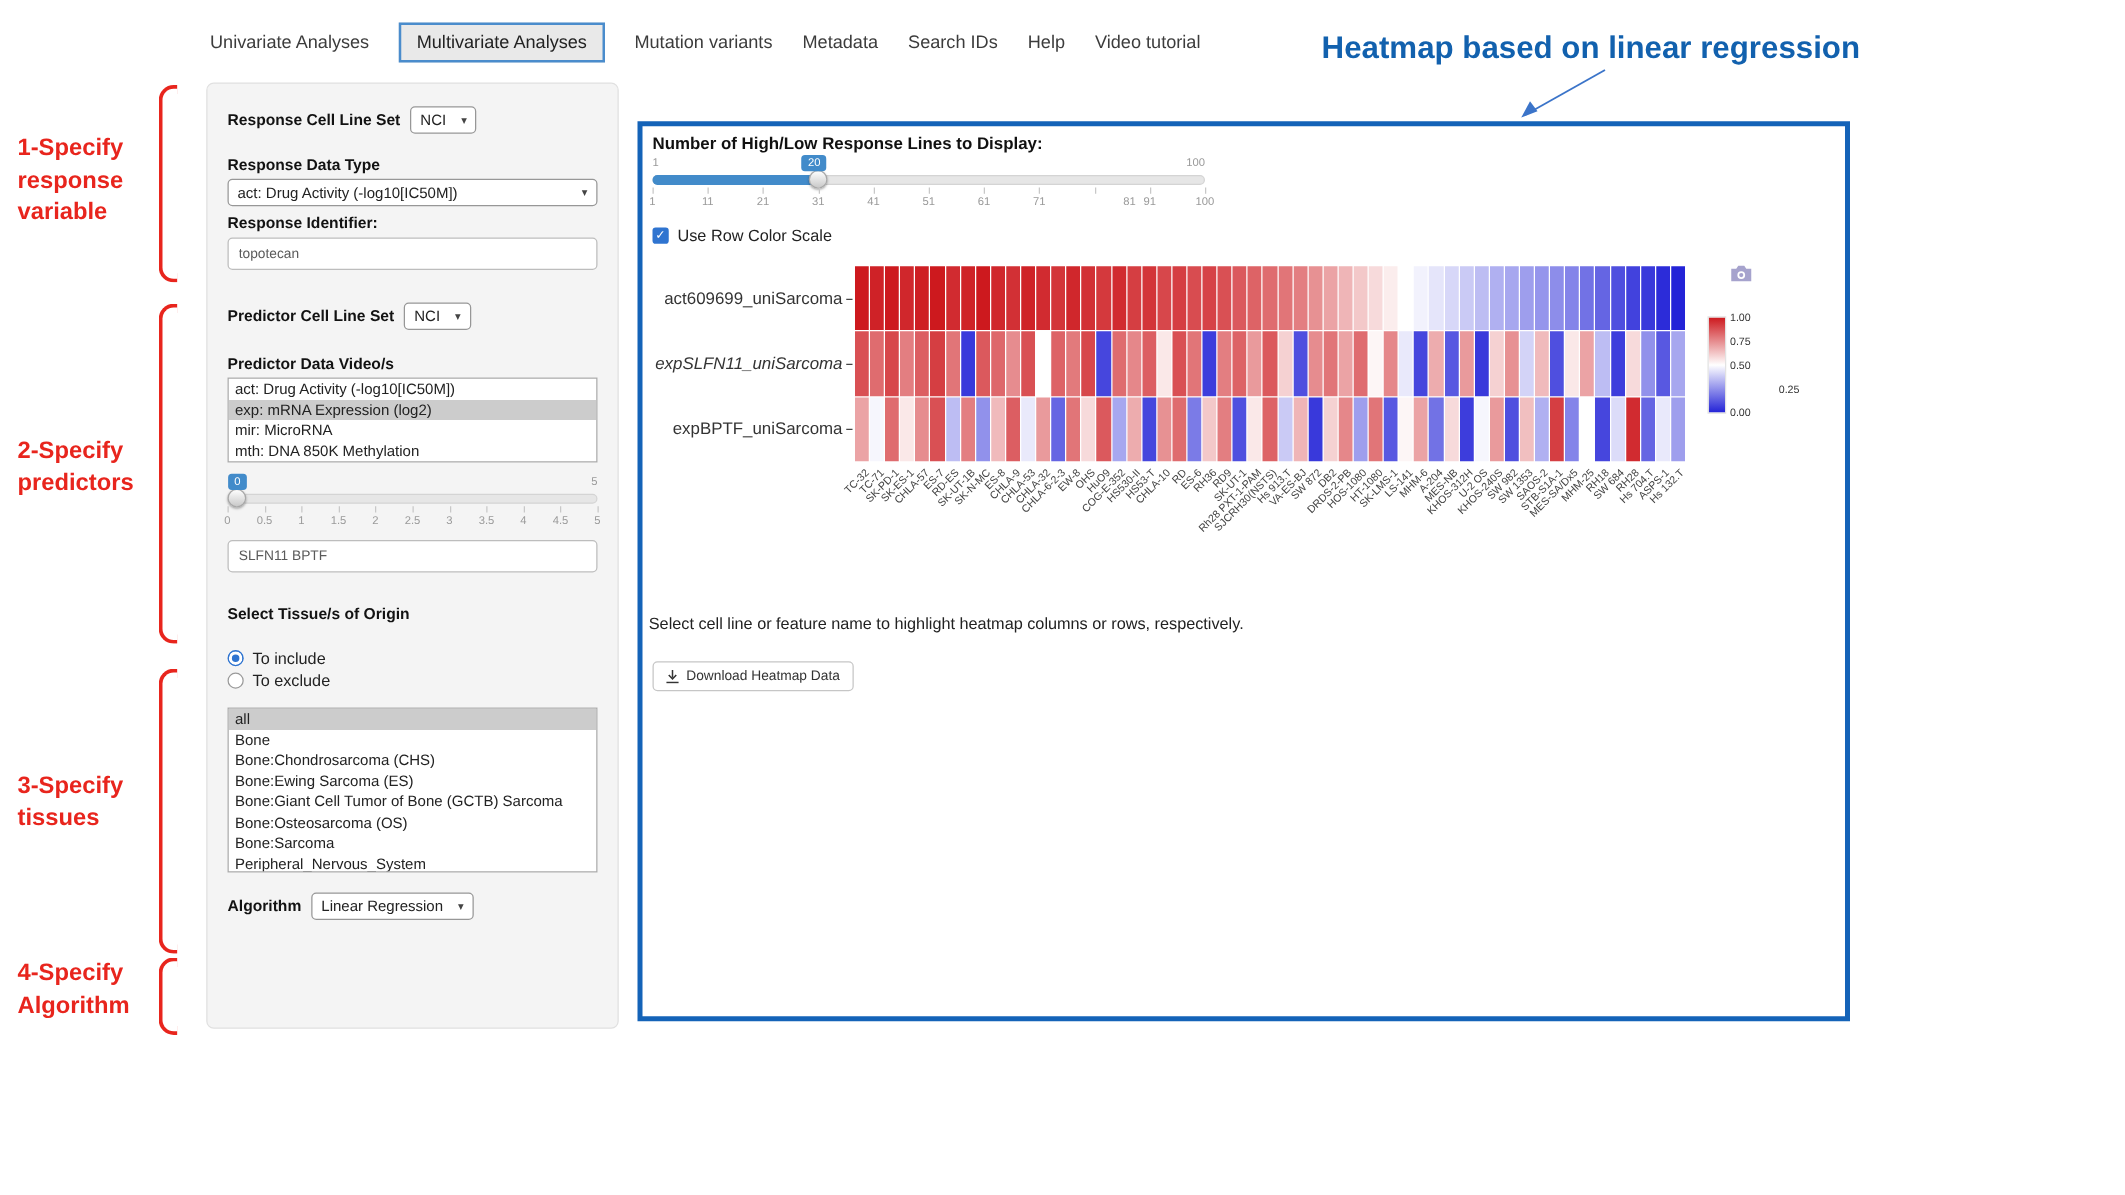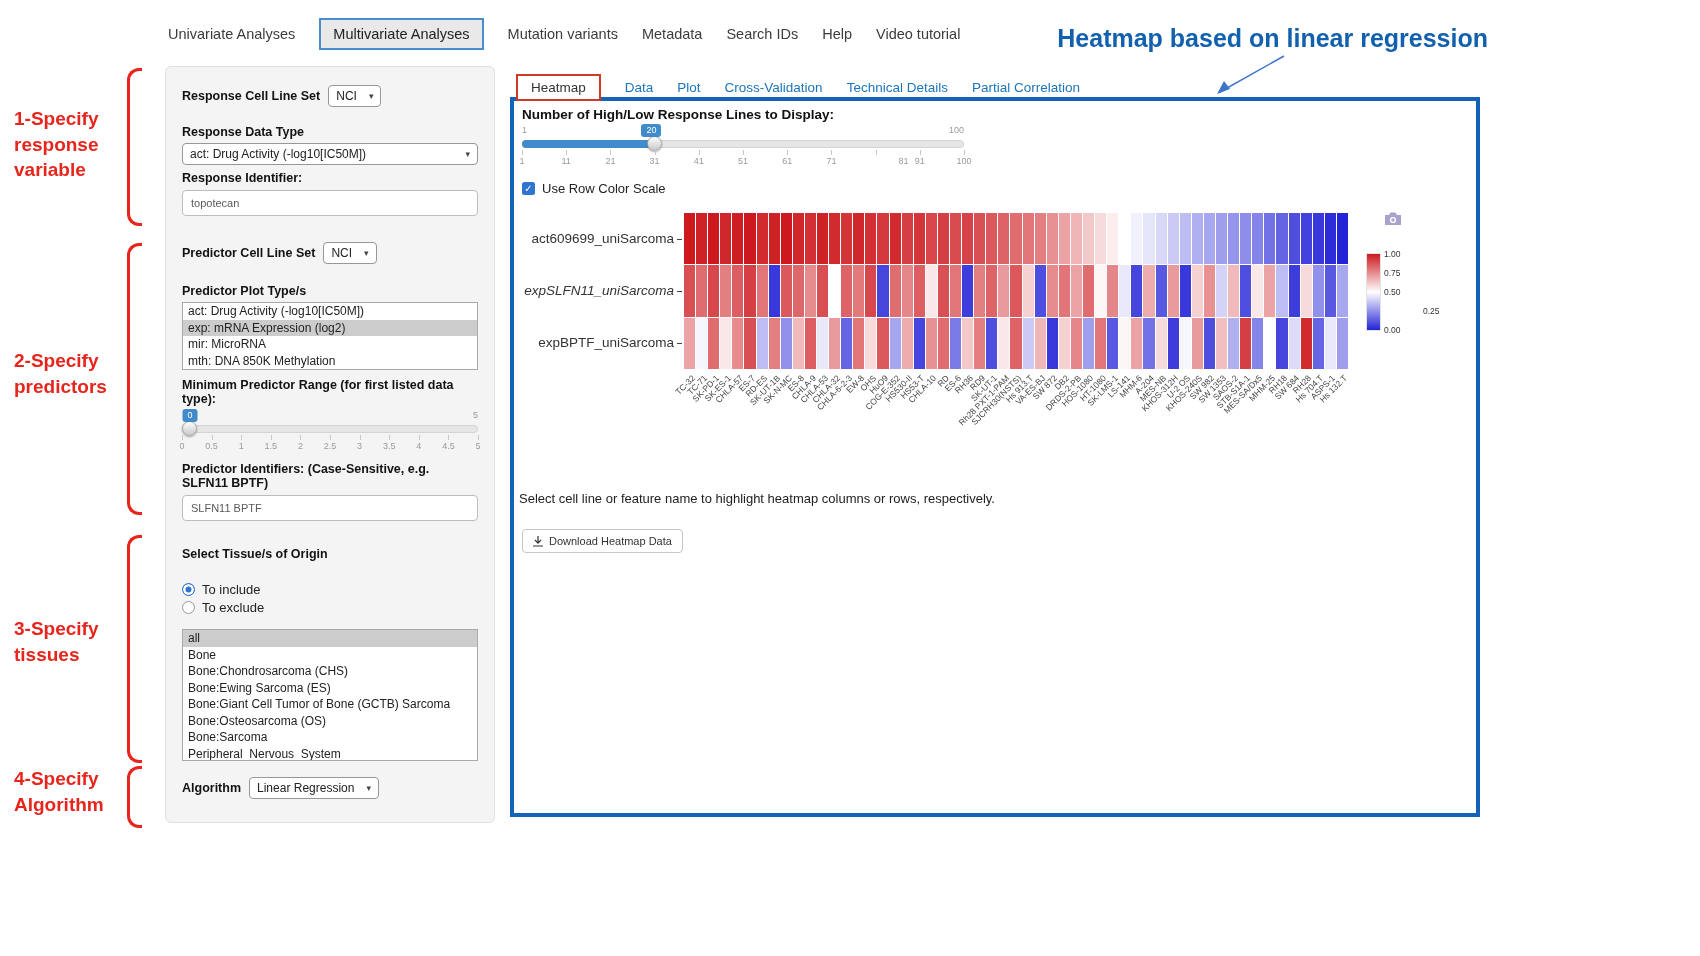--- a/index.html
+++ b/index.html
@@ -114,29 +114,28 @@
     <input class="tinput" style="margin-bottom: 26px;" value="topotecan">
 
     <div class="inline" style="margin-bottom:20px">
       <span class="lbl">Predictor Cell Line Set</span>
       <div class="sel">
         <span>NCI</span>
         <span class="chev">▾</span>
       </div>
     </div>
 
-    <span class="lbl" style="margin-bottom:4px">Predictor Plot Type/s</span>
+    <span class="lbl" style="margin-bottom:4px">Predictor Data Video/s</span>
     <div class="listbox" id="pdtList" style="height:68px;margin-bottom:8px">
         <div class="opt">act: Drug Activity (-log10[IC50M])</div>
         <div class="opt opt-sel">exp: mRNA Expression (log2)</div>
         <div class="opt">mir: MicroRNA</div>
         <div class="opt">mth: DNA 850K Methylation</div>
       </div>
 
-    <span class="lbl" style="margin-bottom:2px">Minimum Predictor Range (for first listed data type):</span>
     <div class="irs" id="rangeSlider" style="width:296px;margin-bottom:8px">
         <div class="irs-track"></div>
         <div class="irs-fill" style="width: 0px;"></div>
         <div class="irs-handle" style="left: 0px;"></div>
         <div class="irs-bubble" style="left: 8px;">0</div>
         <div class="irs-edge" style="right: 0px;">5</div>
         <div class="irs-tick" style="left: 0px;"></div>
         <div class="irs-ticklabel" style="left: 0px;">0</div>
         <div class="irs-tick" style="left: 29.6px;"></div>
         <div class="irs-ticklabel" style="left: 29.6px;">0.5</div>
@@ -153,21 +152,20 @@
         <div class="irs-tick" style="left: 207.2px;"></div>
         <div class="irs-ticklabel" style="left: 207.2px;">3.5</div>
         <div class="irs-tick" style="left: 236.8px;"></div>
         <div class="irs-ticklabel" style="left: 236.8px;">4</div>
         <div class="irs-tick" style="left: 266.4px;"></div>
         <div class="irs-ticklabel" style="left: 266.4px;">4.5</div>
         <div class="irs-tick" style="left: 296px;"></div>
         <div class="irs-ticklabel" style="left: 296px;">5</div>
       </div>
 
-    <span class="lbl" style="margin-bottom:5px">Predictor Identifiers: (Case-Sensitive, e.g. SLFN11 BPTF)</span>
     <input class="tinput" style="margin-bottom: 26px;" value="SLFN11 BPTF">
 
     <span class="lbl" style="margin-bottom:21px">Select Tissue/s of Origin</span>
     <div class="radiorow">
       <span class="radio on"></span>
       <span>To include</span>
     </div>
     <div class="radiorow" style="margin-bottom:14px">
       <span class="radio"></span>
       <span>To exclude</span>
@@ -186,28 +184,20 @@
 
     <div class="inline">
       <span class="lbl">Algorithm</span>
       <div class="sel">
         <span>Linear Regression</span>
         <span class="chev">▾</span>
       </div>
     </div>
   </aside>
 
-  <div class="tabs" id="tabs">
-      <span class="tab tab-active">Heatmap</span>
-      <span class="tab">Data</span>
-      <span class="tab">Plot</span>
-      <span class="tab">Cross-Validation</span>
-      <span class="tab">Technical Details</span>
-      <span class="tab">Partial Correlation</span>
-    </div>
 
   <section class="panel">
     <div class="panel-inner" id="panelInner">
       <div class="slider-label">Number of High/Low Response Lines to Display:</div>
       <div class="irs" id="respSlider">
           <div class="irs-track"></div>
           <div class="irs-fill" style="width: 129.475px;"></div>
           <div class="irs-handle" style="left: 125.081px;"></div>
           <div class="irs-bubble" style="left: 129.475px;">20</div>
           <div class="irs-edge" style="left: 0px;">1</div>

